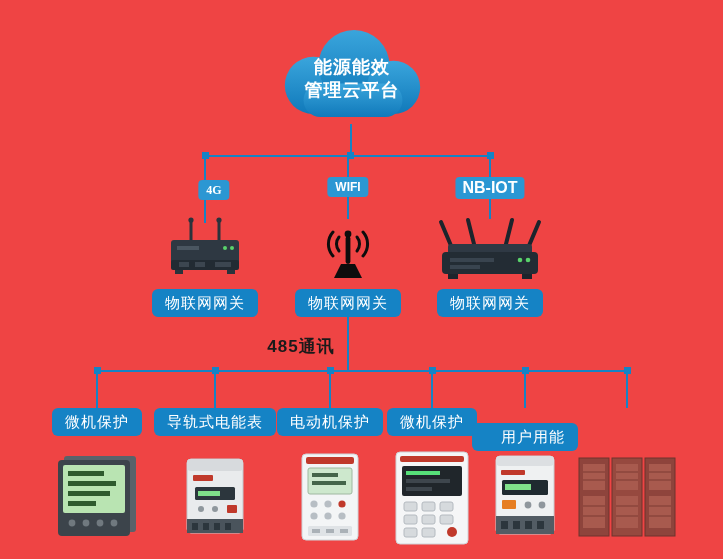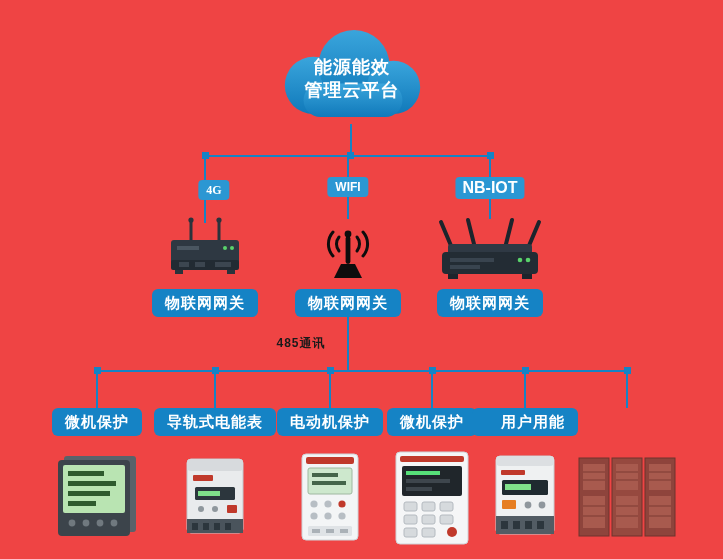--- a/index.html
+++ b/index.html
@@ -22,28 +22,28 @@
   }
   .badge {
     position: absolute; transform: translateX(-50%);
     background: #2b97d3; color: #ffffff; font-weight: bold;
     font-size: 12px; line-height: 18px; padding: 1px 8px;
     border-radius: 4px; white-space: nowrap; z-index: 3;
   }
   .badge.small { font-size: 16px; padding: 2px 7px; }
   .pill {
     position: absolute; transform: translateX(-50%);
-    background: #1583c5; color: #ffffff; font-weight: bold;
+    background: #1583c5; color: #ffffff; font-weight: normal;
     font-size: 15px; height: 28px; line-height: 28px;
     padding: 0 13px; border-radius: 6px; white-space: nowrap;
     text-align: center; z-index: 3; letter-spacing: 1px;
   }
   .bus-label {
     position: absolute; left: 256px; top: 335px; width: 90px;
-    text-align: center; font-size: 12px; font-weight: bold;
+    text-align: center; font-size: 17px; font-weight: bold;
     color: #1a1a1a; letter-spacing: 1px; z-index: 3;
   }
   .img { position: absolute; z-index: 2; }
   .img svg { display: block; }
 </style>
 </head>
 <body>
 
 <div class="canvas">
 
@@ -155,21 +155,21 @@
   <div class="line" style="left:214px; top:372px; width:2px; height:36px;"></div>
   <div class="line" style="left:329px; top:372px; width:2px; height:36px;"></div>
   <div class="line" style="left:431px; top:372px; width:2px; height:36px;"></div>
   <div class="line" style="left:524px; top:372px; width:2px; height:36px;"></div>
   <div class="line" style="left:626px; top:372px; width:2px; height:36px;"></div>
 
   <div class="pill" style="left:97px;  top:408px;">微机保护</div>
   <div class="pill" style="left:330px; top:408px;">电动机保护</div>
   <div class="pill" style="left:215px; top:408px;">导轨式电能表</div>
   <div class="pill" style="left:432px; top:408px;text-align:right;">微机保护</div>
-  <div class="pill" style="left:525px; top:408px;padding-left:29px;">用户用能</div>
+  <div class="pill" style="left:525px; top:423px;padding-left:29px;">用户用能</div>
 
   <div class="img" style="left:54px; top:452px;">
     <svg width="86" height="88" viewBox="0 0 86 88">
       <rect x="10" y="4" width="72" height="76" rx="3" fill="#59626a"></rect>
       <rect x="4" y="8" width="72" height="76" rx="4" fill="#3c444b"></rect>
       <rect x="9" y="13" width="62" height="48" rx="2" fill="#b9e4b2"></rect>
       <rect x="14" y="19" width="36" height="5" fill="#2e5a2e"></rect>
       <rect x="14" y="29" width="48" height="5" fill="#2e5a2e"></rect>
       <rect x="14" y="39" width="42" height="5" fill="#2e5a2e"></rect>
       <rect x="14" y="49" width="28" height="5" fill="#2e5a2e"></rect>

